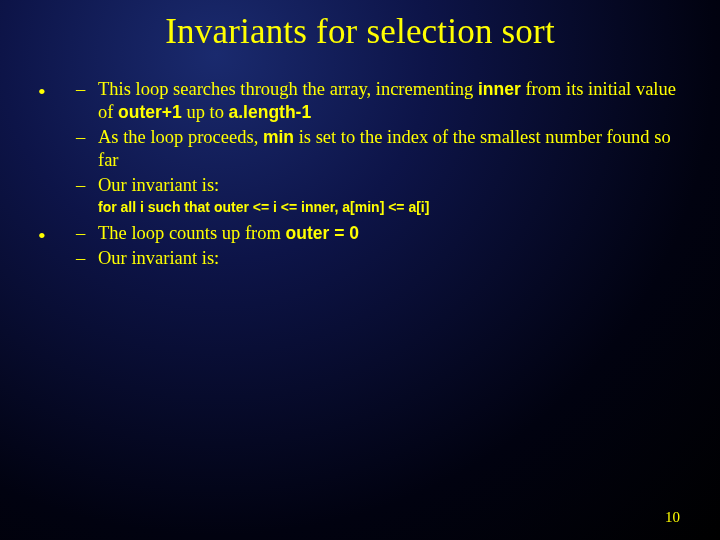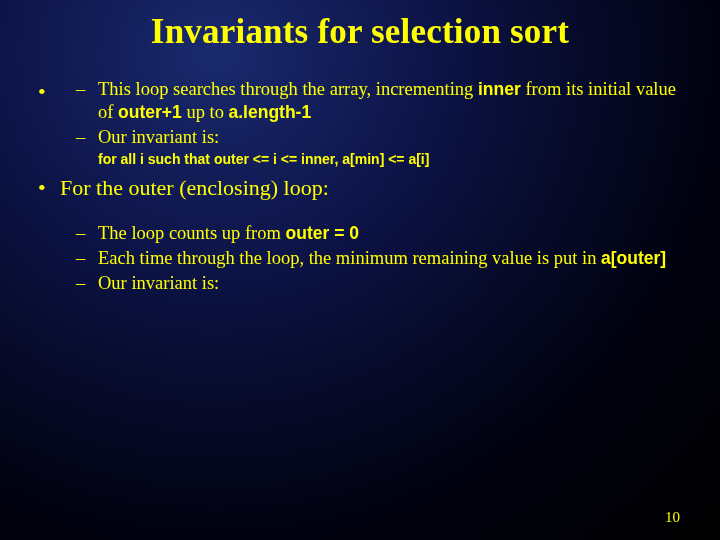--- a/index.html
+++ b/index.html
@@ -7,40 +7,40 @@
   body {
     background: radial-gradient(ellipse at 30% 10%, #1a2a6e 0%, #0d1448 30%, #010210 70%, #000000 100%);
     font-family: "Times New Roman", Times, serif;
     color: #ffff00;
     padding: 12px 30px 0 30px;
     position: relative;
   }
   h1 {
     text-align: center;
     font-size: 35px;
-    font-weight: bold;
+    font-weight: normal;
     color: #ffff00;
     margin-bottom: 26px;
     letter-spacing: 0.2px;
   }
   ul.top { list-style: none; }
   ul.top > li {
     font-size: 22px;
     line-height: 1.25;
     margin-left: 30px;
     margin-bottom: 4px;
     position: relative;
   }
   ul.top > li::before {
     content: "•";
     position: absolute;
     left: -22px;
     top: 0;
   }
-  ul.sub { list-style: none; margin-top: 20px; margin-bottom: 6px; }
+  ul.sub { list-style: none; margin-top: 4px; margin-bottom: 6px; }
   ul.sub > li {
     font-size: 18.5px;
     line-height: 1.24;
     margin-left: 38px;
     margin-bottom: 2px;
     position: relative;
   }
   ul.sub > li::before {
     content: "–";
     position: absolute;
@@ -74,34 +74,33 @@
 
 <h1>Invariants for selection sort</h1>
 
 <ul class="top">
   <li>
     <ul class="sub">
       <li>
         <span>This loop searches through the array, incrementing </span><span class="code">inner</span><span> from its initial value of </span><span class="code">outer+1</span><span> up to </span><span class="code">a.length-1</span>
       </li>
       <li>
+        <span>As the loop proceeds, </span><span class="code">min</span><span> is set to the index of the smallest number found so far</span>
+      </li>
+      <li>
         <span>Our invariant is:</span>
         <span class="inv">for all i such that outer &lt;= i &lt;= inner, a[min] &lt;= a[i]</span>
       </li>
     </ul>
   </li>
 
   <li>
-    <span>For the outer (enclosing) loop:</span>
     <ul class="sub">
       <li>
         <span>The loop counts up from </span><span class="code">outer = 0</span>
-      </li>
-      <li>
-        <span>Each time through the loop, the minimum remaining value is put in </span><span class="code">a[outer]</span>
       </li>
       <li>
         <span>Our invariant is:</span>
       </li>
     </ul>
   </li>
 </ul>
 
 <div class="pagenum">10</div>
 

